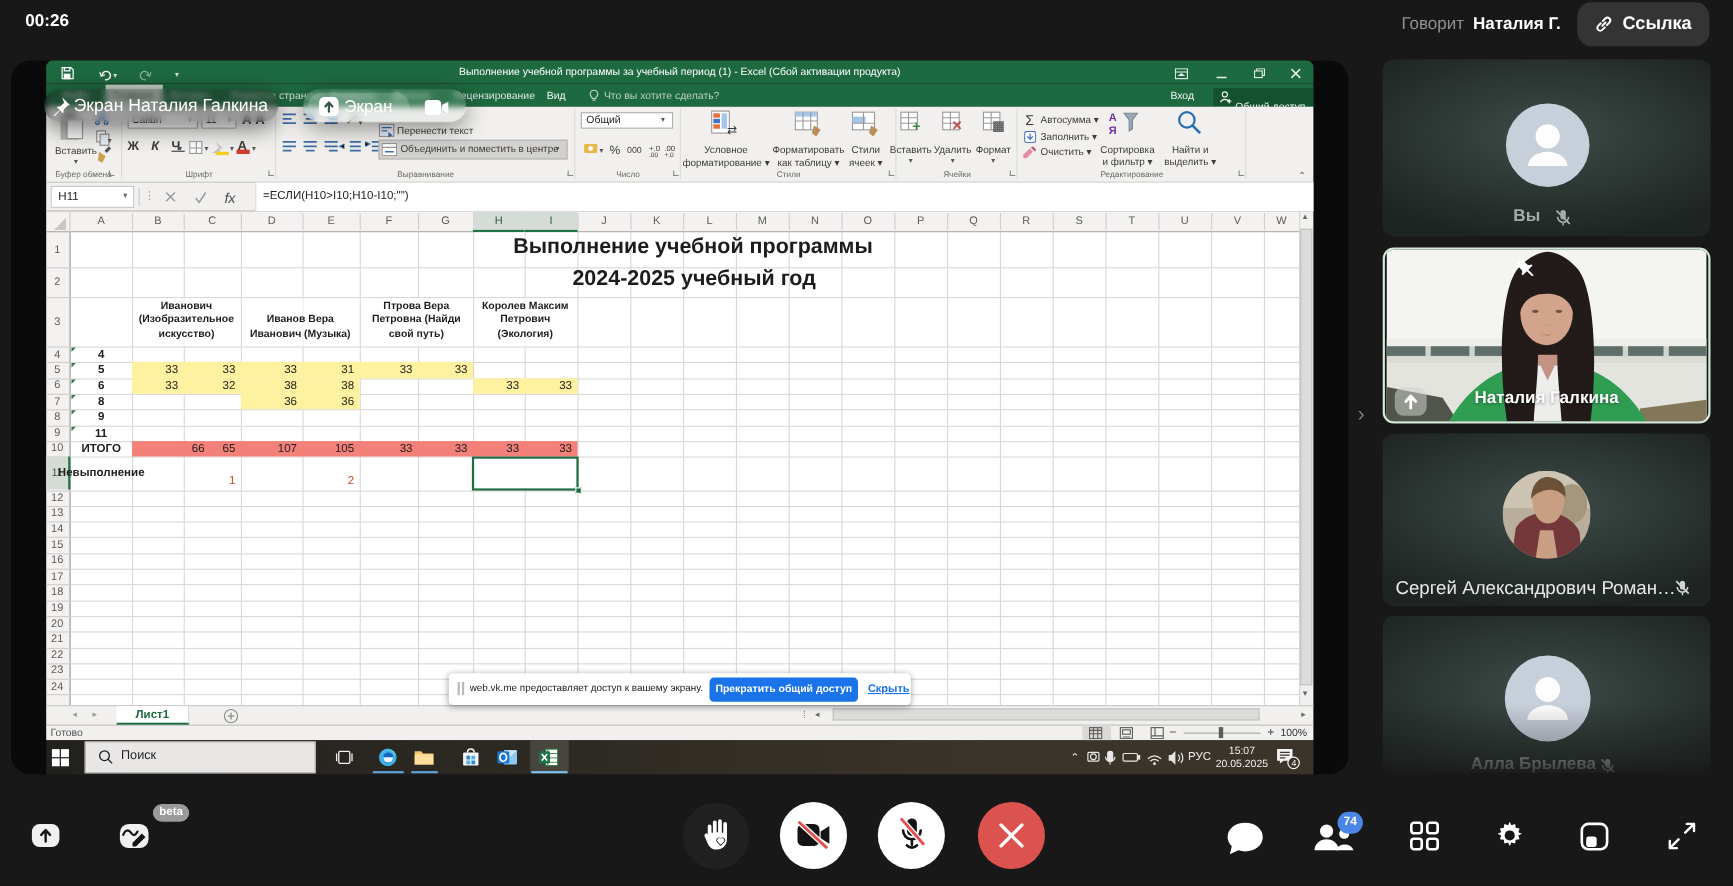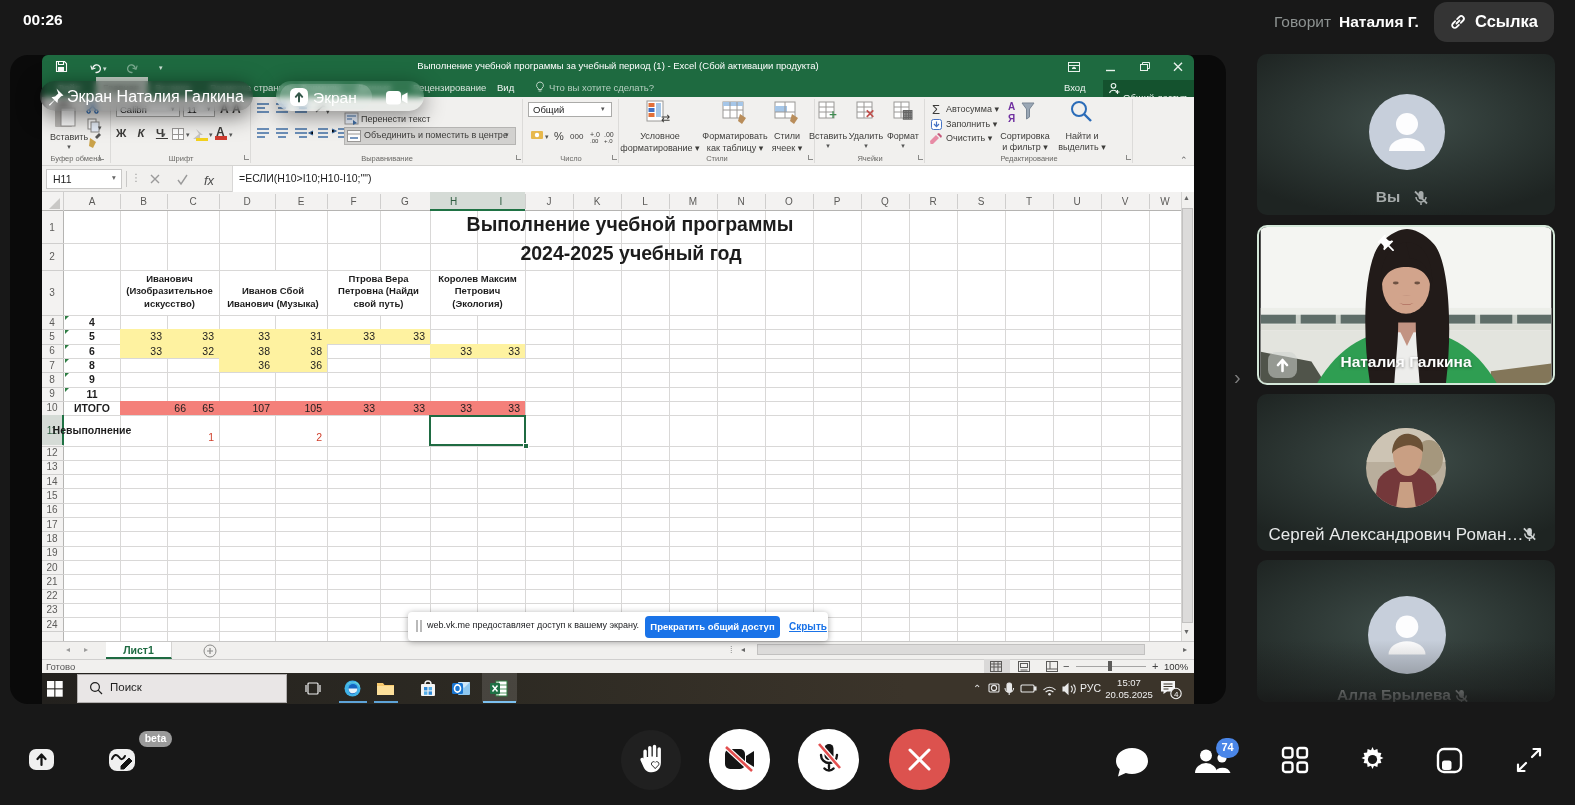--- a/index.html
+++ b/index.html
@@ -435,21 +435,21 @@
 <div style="position:absolute;left:167px;top:270.5px;width:1px;height:44px;background:#fff;"></div>
 <div style="position:absolute;left:275px;top:270.5px;width:1px;height:44px;background:#fff;"></div>
 <div style="position:absolute;left:380px;top:270.5px;width:1px;height:44px;background:#fff;"></div>
 <div style="position:absolute;left:477px;top:270.5px;width:1px;height:44px;background:#fff;"></div>
 <div style="position:absolute;left:120px;top:272.6px;width:99px;height:38.400000000000006px;text-align:center;font-size:9.5px;font-weight:bold;color:#1d1d1d;line-height:12.8px;">
     <div>Иванович</div>
     <div>(Изобразительное</div>
     <div>искусство)</div>
   </div>
 <div style="position:absolute;left:219px;top:285.4px;width:108px;height:25.6px;text-align:center;font-size:9.5px;font-weight:bold;color:#1d1d1d;line-height:12.8px;">
-    <div>Иванов Сбой</div>
+    <div>Иванов Вера</div>
     <div>Иванович (Музыка)</div>
   </div>
 <div style="position:absolute;left:327px;top:272.6px;width:103px;height:38.400000000000006px;text-align:center;font-size:9.5px;font-weight:bold;color:#1d1d1d;line-height:12.8px;">
     <div>Птрова Вера</div>
     <div>Петровна (Найди</div>
     <div>свой путь)</div>
   </div>
 <div style="position:absolute;left:430px;top:272.6px;width:95px;height:38.400000000000006px;text-align:center;font-size:9.5px;font-weight:bold;color:#1d1d1d;line-height:12.8px;">
     <div>Королев Максим</div>
     <div>Петрович</div>

